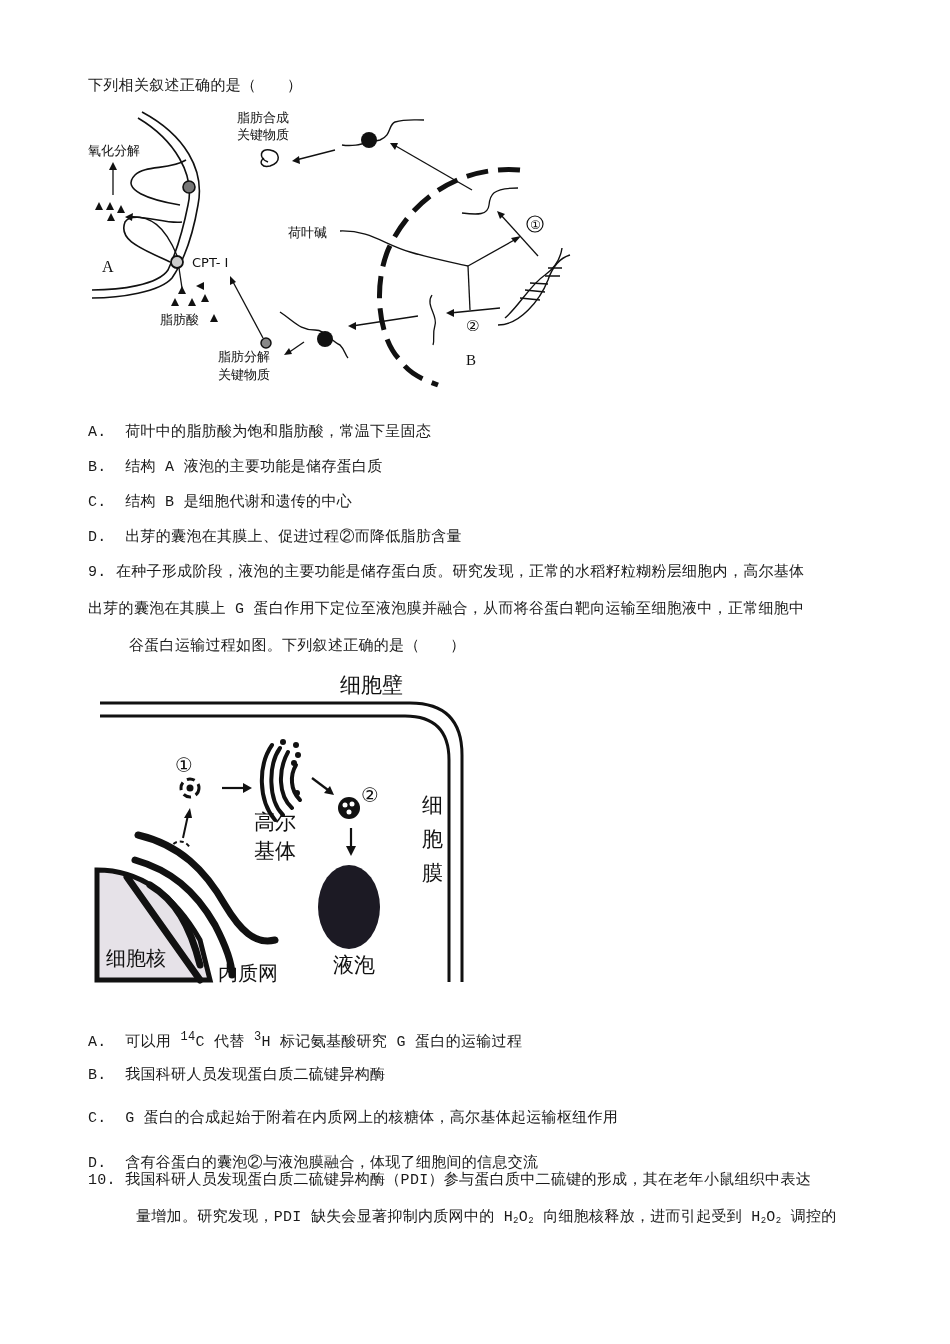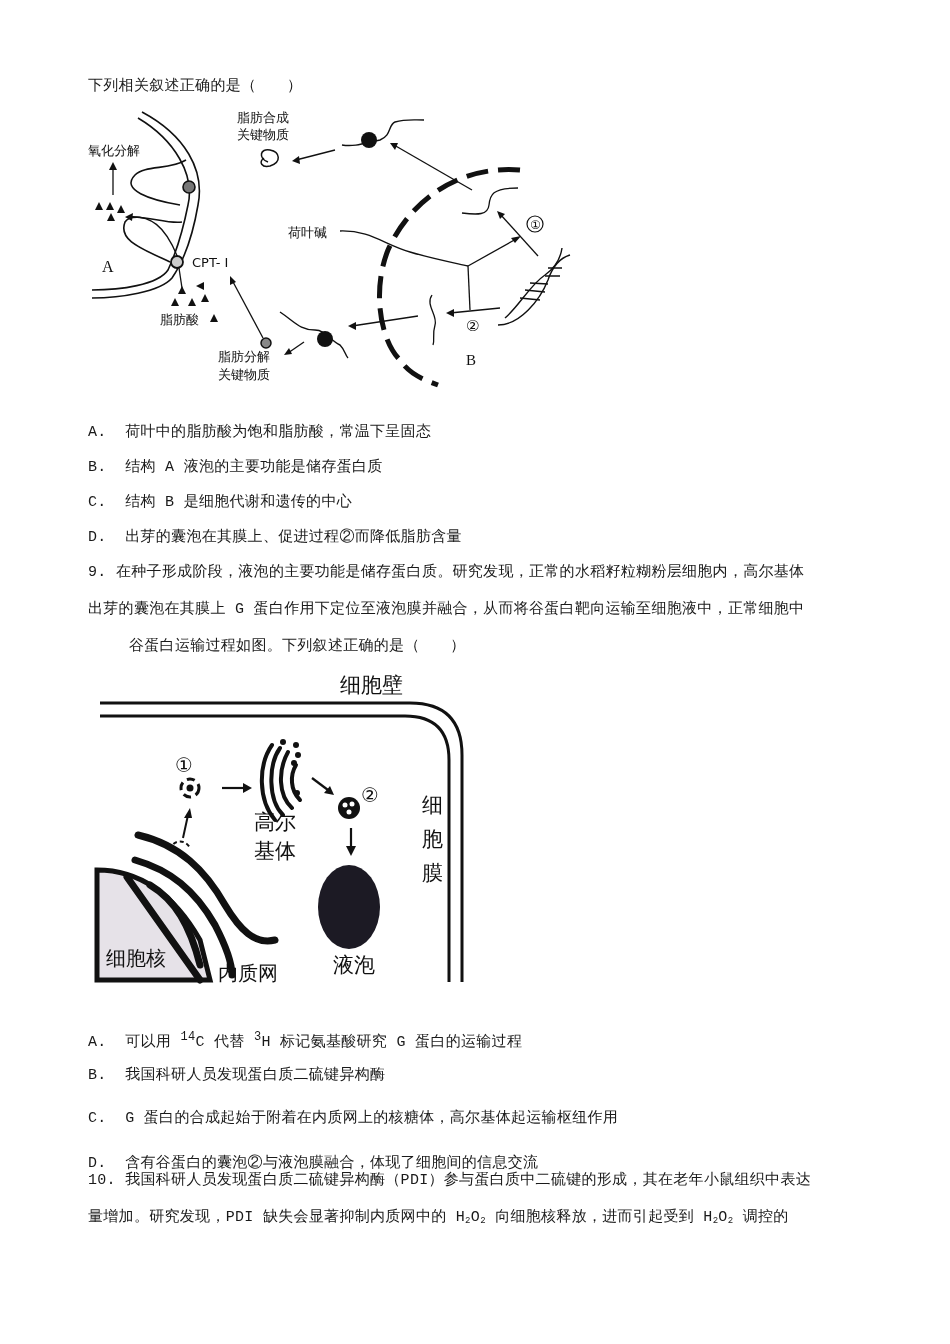--- a/index.html
+++ b/index.html
@@ -201,15 +201,15 @@
 <div class="line q" style="top:1108px;">
   <span>C.</span>&nbsp;
   <span>G 蛋白的合成起始于附着在内质网上的核糖体，高尔基体起运输枢纽作用</span>
 </div>
 <div class="line q" style="top:1153px;">
   <span>D.</span>&nbsp;
   <span>含有谷蛋白的囊泡②与液泡膜融合，体现了细胞间的信息交流</span>
 </div>
 
 <div class="line q" style="top:1170px;">10. 我国科研人员发现蛋白质二硫键异构酶（PDI）参与蛋白质中二硫键的形成，其在老年小鼠组织中表达</div>
-<div class="line q" style="top:1207px;">
+<div class="line q" style="top:1207px;margin-left:48px;">
   <span>量增加。研究发现，PDI 缺失会显著抑制内质网中的 H</span><sub>2</sub><span>O</span><sub>2</sub><span> 向细胞核释放，进而引起受到 H</span><sub>2</sub><span>O</span><sub>2</sub><span> 调控的</span>
 </div>
 
 </body></html>

